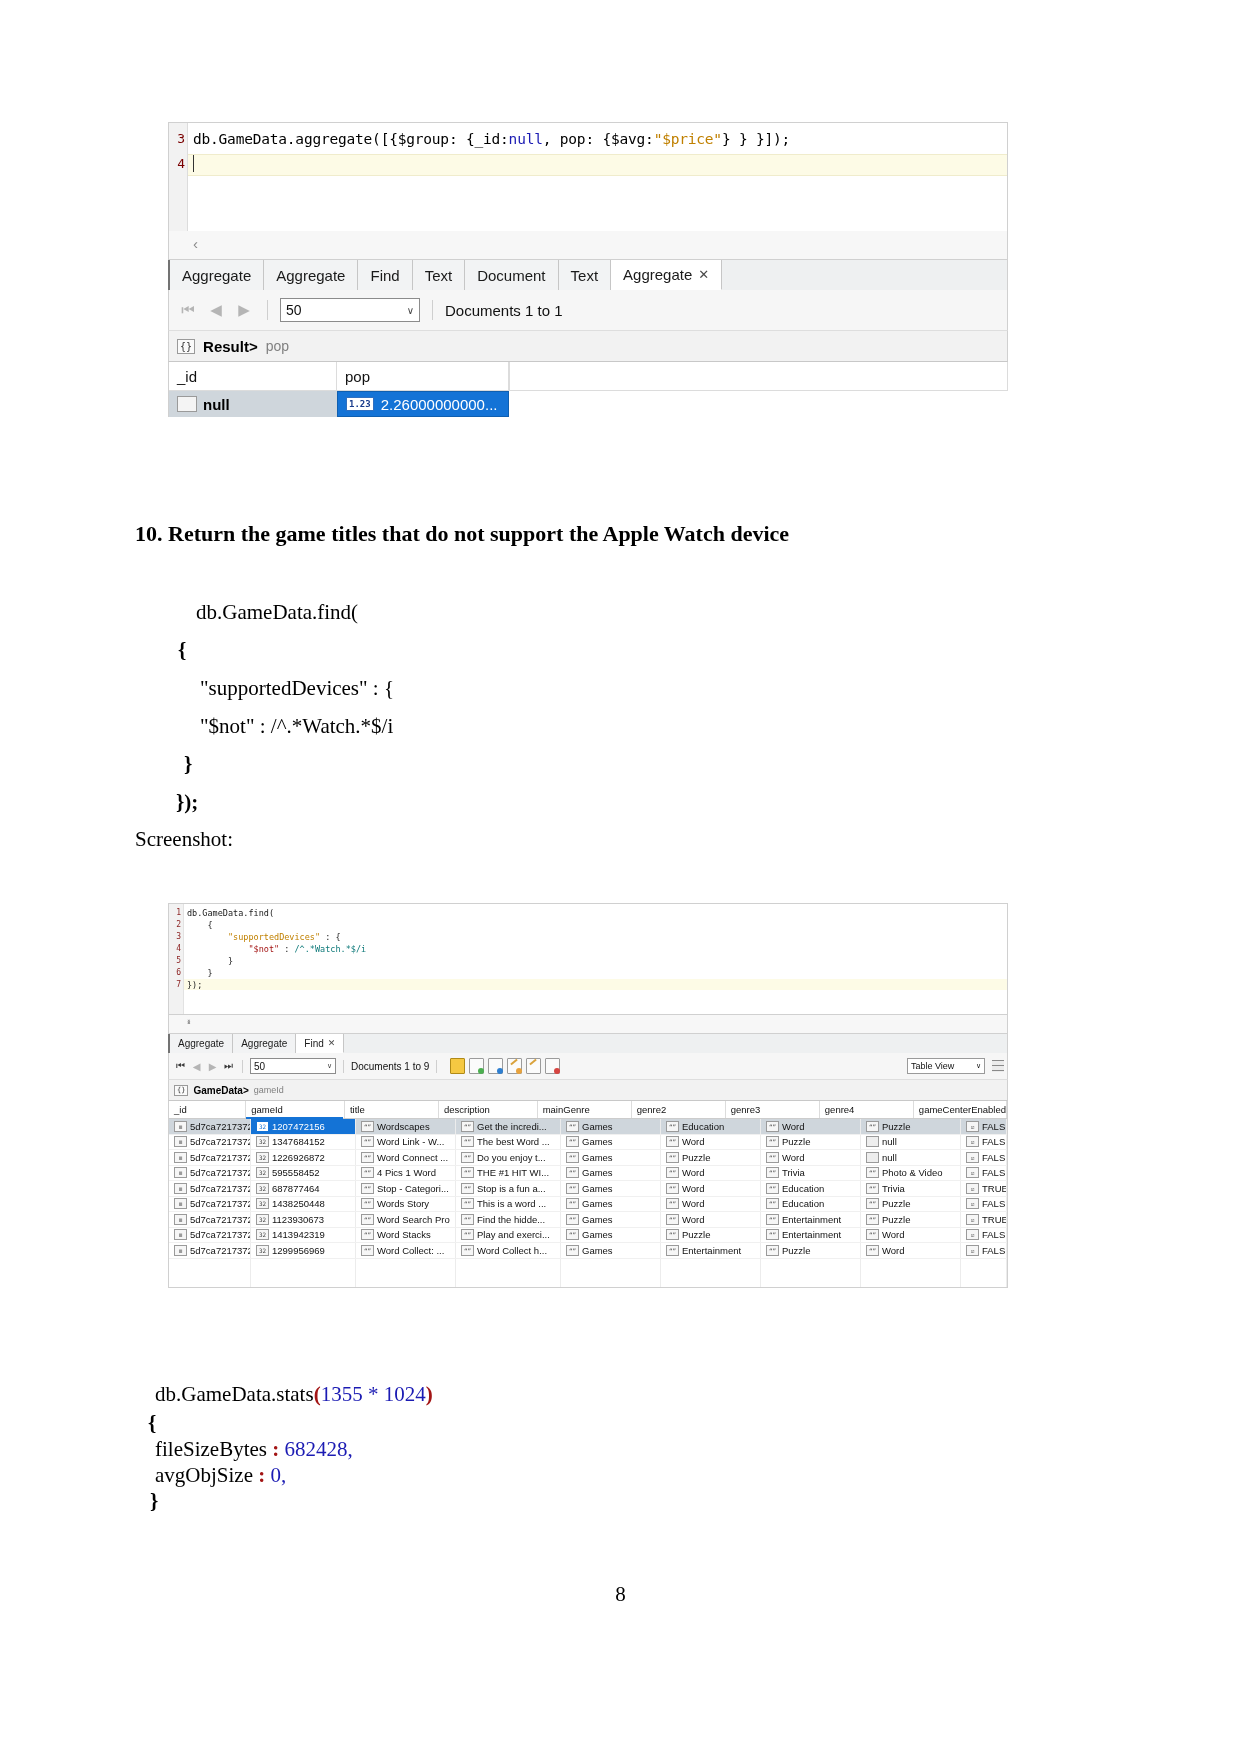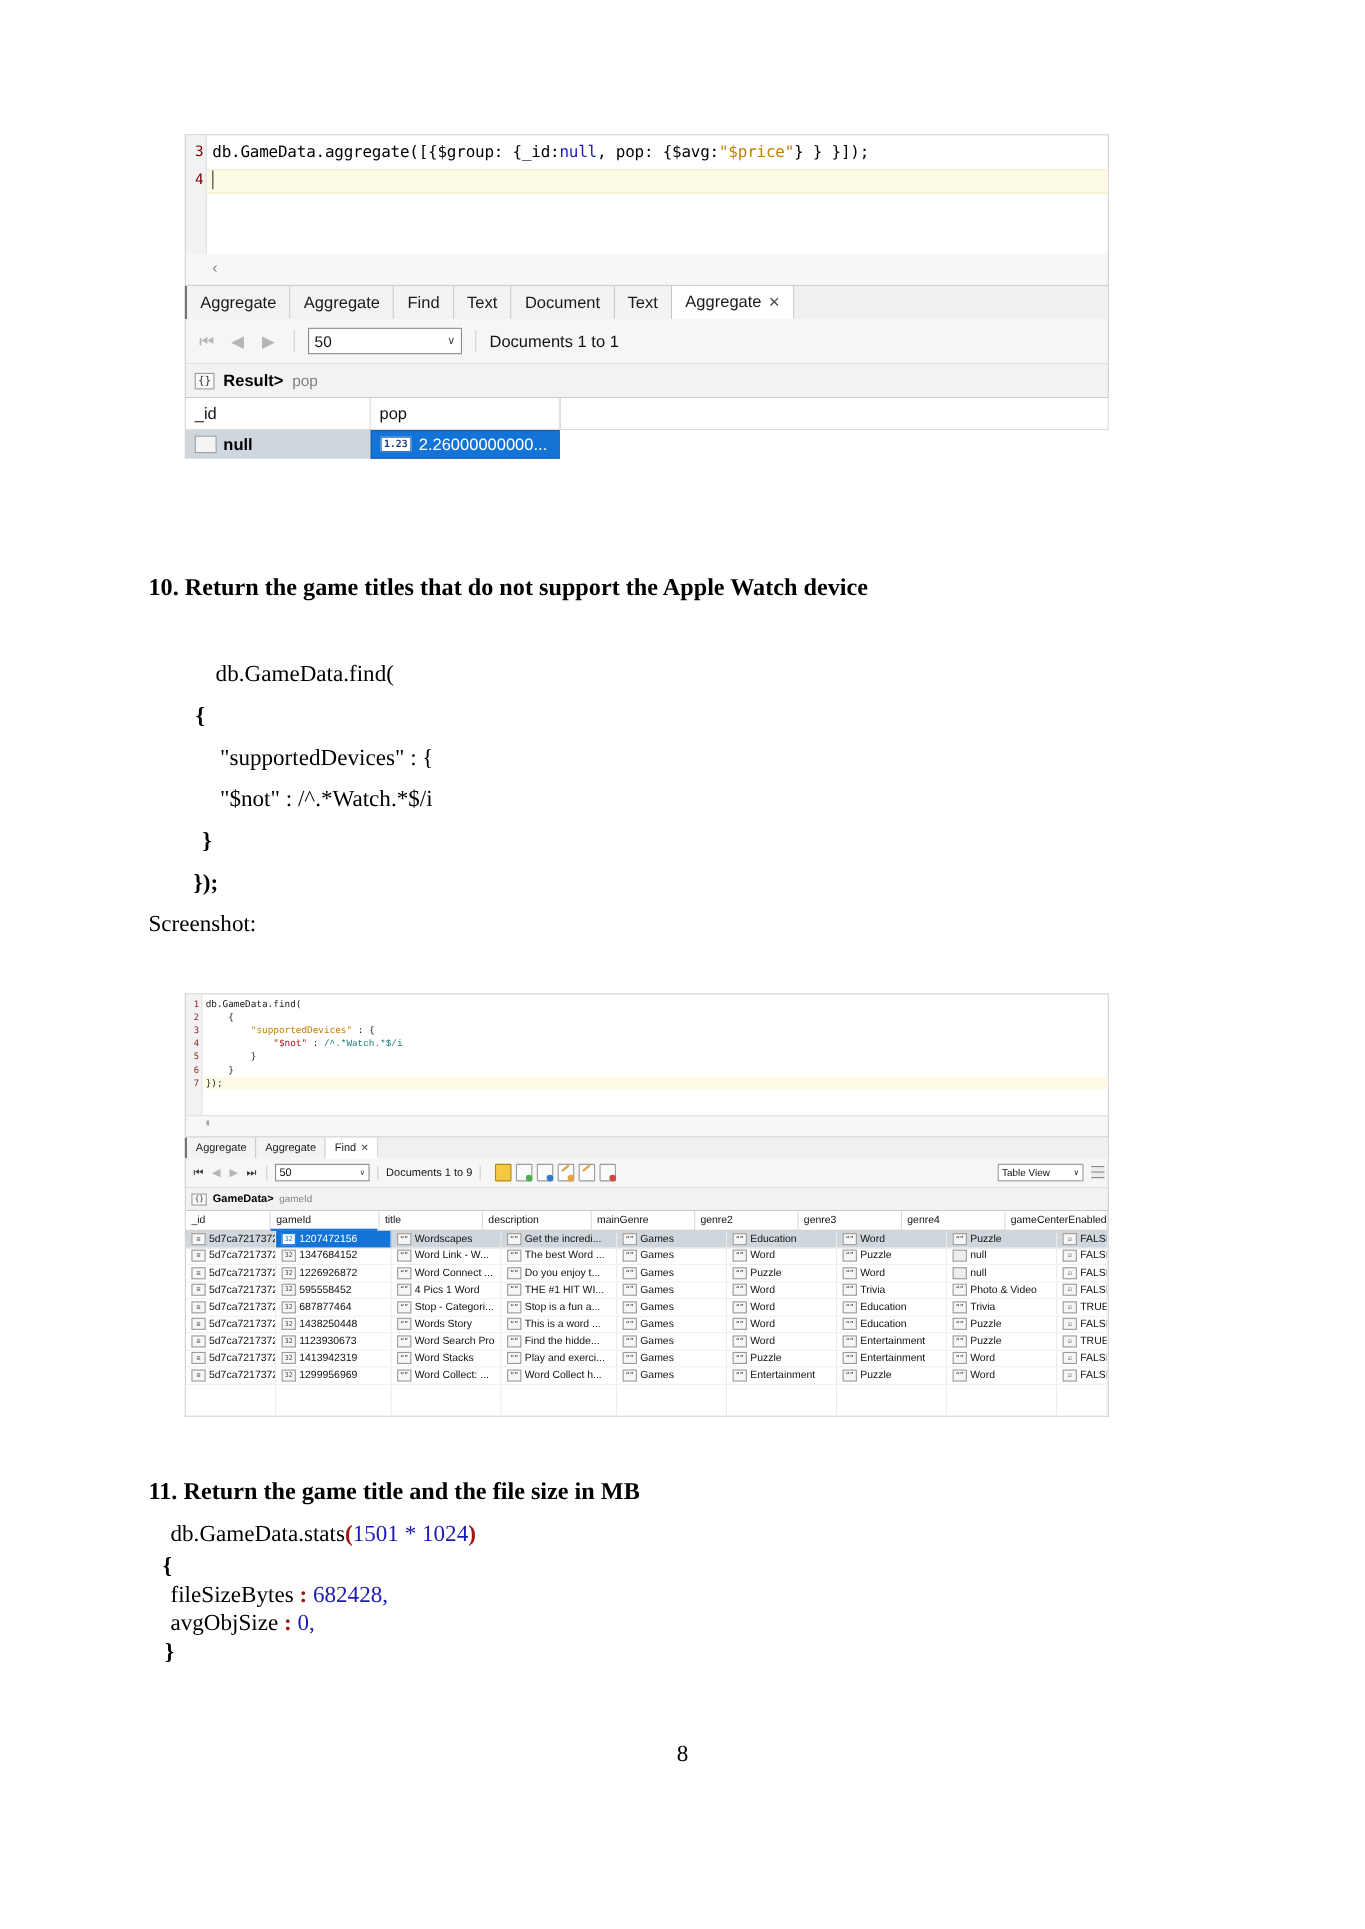--- a/index.html
+++ b/index.html
@@ -31,21 +31,21 @@
     position:absolute;left:0;width:16px;text-align:right;
     font-family:"DejaVu Sans Mono", monospace;font-size:13px;color:#7a0000;
   }
   #shot1 .codeline{
     position:absolute;left:24px;white-space:pre;
     font-family:"DejaVu Sans Mono", monospace;font-size:14.5px;color:#000;letter-spacing:-0.2px;
   }
   .k-blue{color:#1b1bb3;}
   .k-red{color:#a31515;}
   .k-orange{color:#c08000;}
-  .k-teal{color:#0f7a7a;font-family:Liberation Mono, monospace;}
+  .k-teal{color:#0f7a7a;}
   #shot1 .curline{
     position:absolute;left:19px;right:0;height:20px;background:#fdfbe6;
     border-top:1px solid #f0eccc;border-bottom:1px solid #f0eccc;
   }
   .scrollstrip{
     height:28px;background:#f7f7f7;border:1px solid #d0d0d0;border-top:none;
     position:relative;
   }
   .scrollstrip .chev{
     position:absolute;left:24px;top:4px;font-size:15px;color:#8a8a8a;
@@ -772,23 +772,22 @@
             <div class="td" style="width: 100px;"></div>
             <div class="td" style="width: 100px;"></div>
             <div class="td" style="width: 100px;"></div>
             <div class="td" style="width: 100px;"></div>
             <div class="td" style="flex: 1 1 0%;"></div>
           </div>
         </div>
     </div>
   </div>
 
-  <div class="qhead" style="left:135px;top:1343px">11. Return the game title and the file size in MB</div>
-
-  <div class="codeline-doc" style="left:155px;top:1382px"><span>db.GameData.stats</span><span class="b k-red">(</span><span class="k-blue">1501 * 1024</span><span class="b k-red">)</span></div>
+
+  <div class="codeline-doc" style="left:155px;top:1382px"><span>db.GameData.stats</span><span class="b k-red">(</span><span class="k-blue">1355 * 1024</span><span class="b k-red">)</span></div>
   <div class="codeline-doc b k-red" style="left:148px;top:1411px">{</div>
   <div class="codeline-doc" style="left:155px;top:1437px"><span>fileSizeBytes</span><span class="b k-red"> : </span><span class="k-blue">682428,</span></div>
   <div class="codeline-doc" style="left:155px;top:1463px"><span>avgObjSize</span><span class="b k-red"> : </span><span class="k-blue">0,</span></div>
   <div class="codeline-doc b k-red" style="left:150px;top:1489px">}</div>
 
   <div class="pagenum" style="top:1582px">8</div>
 
 </div>
 
 </body></html>

